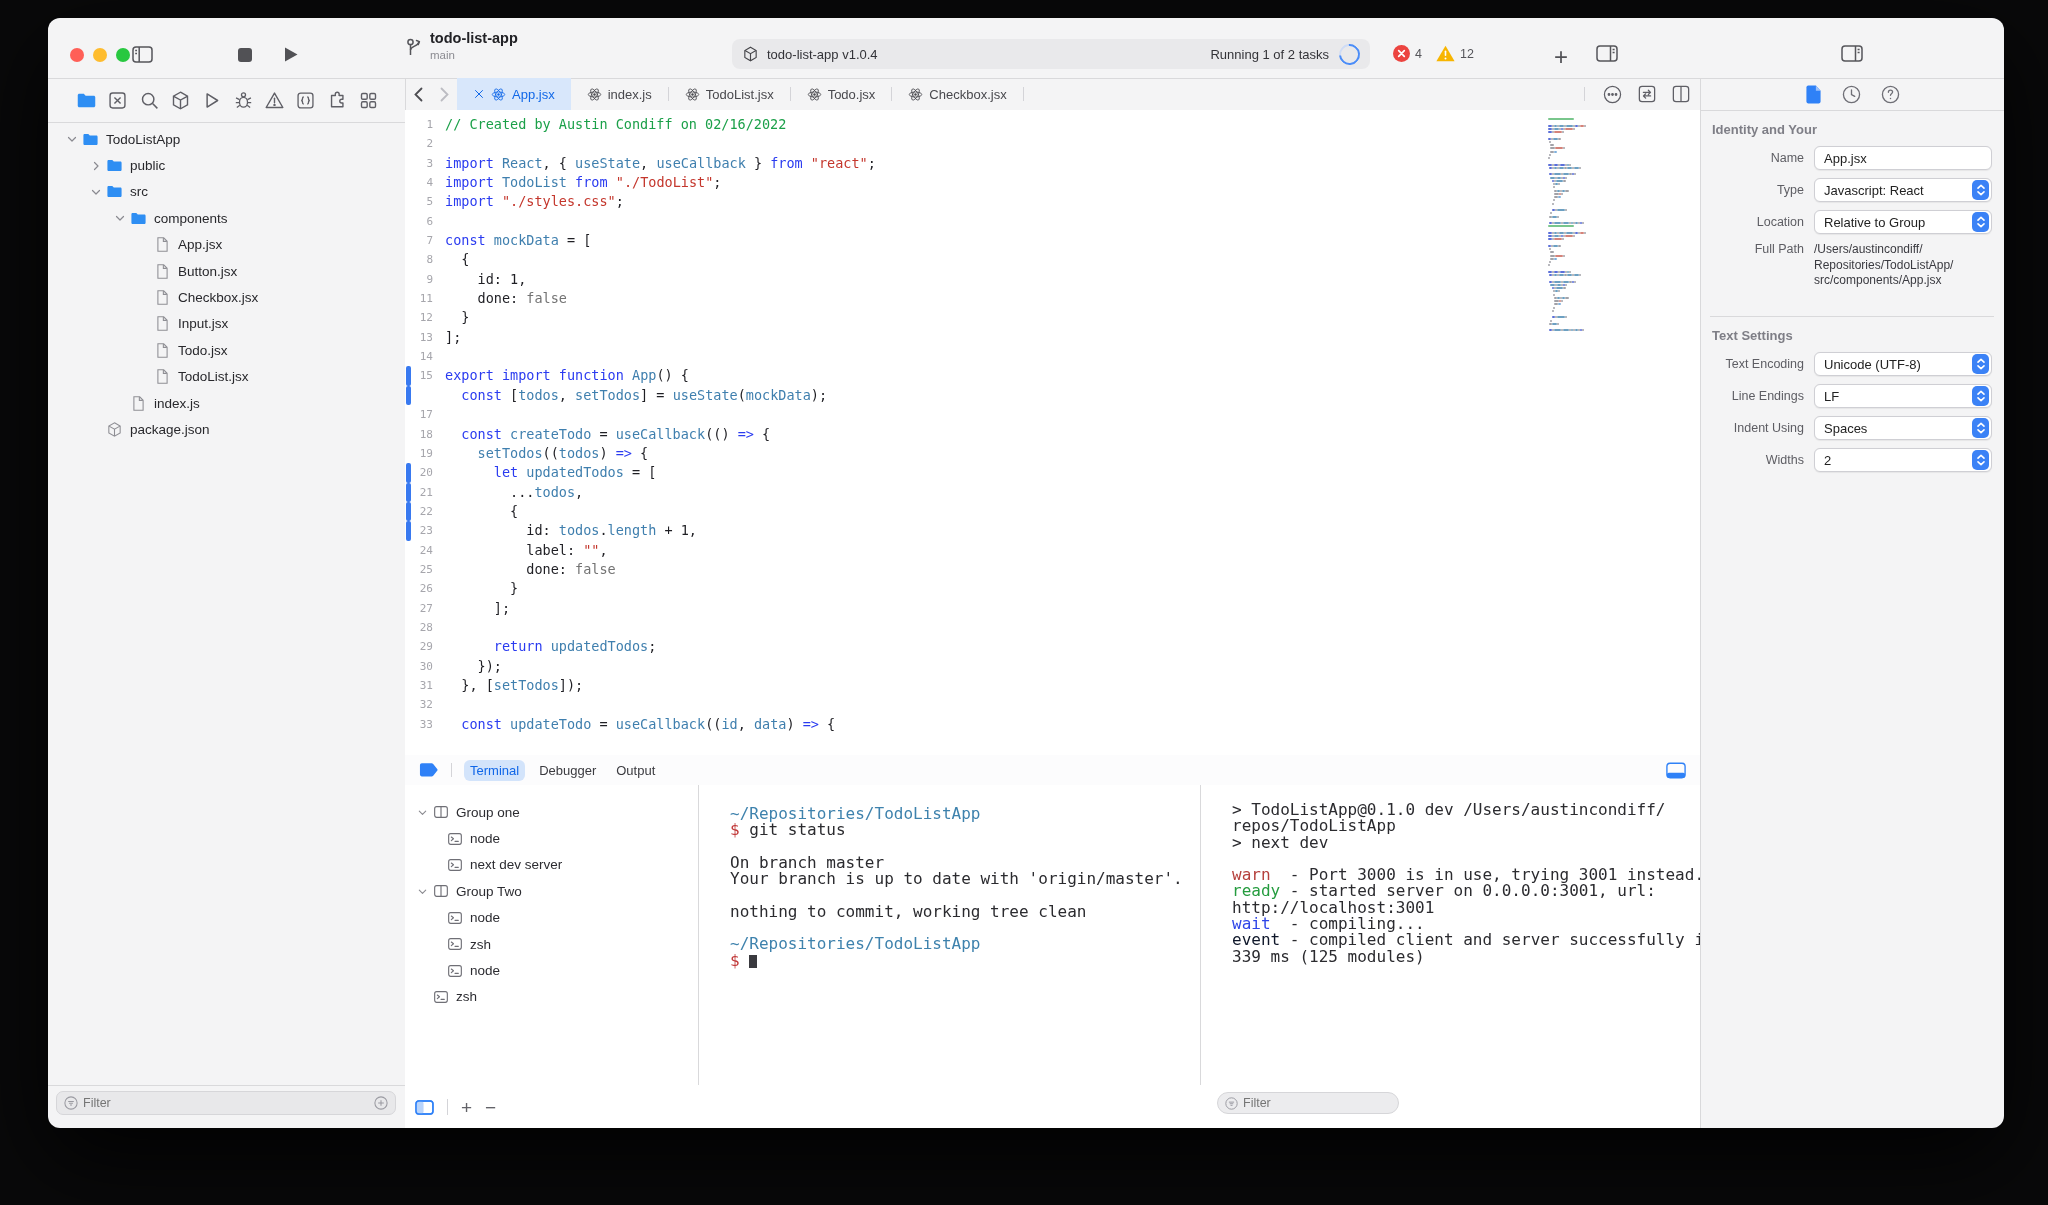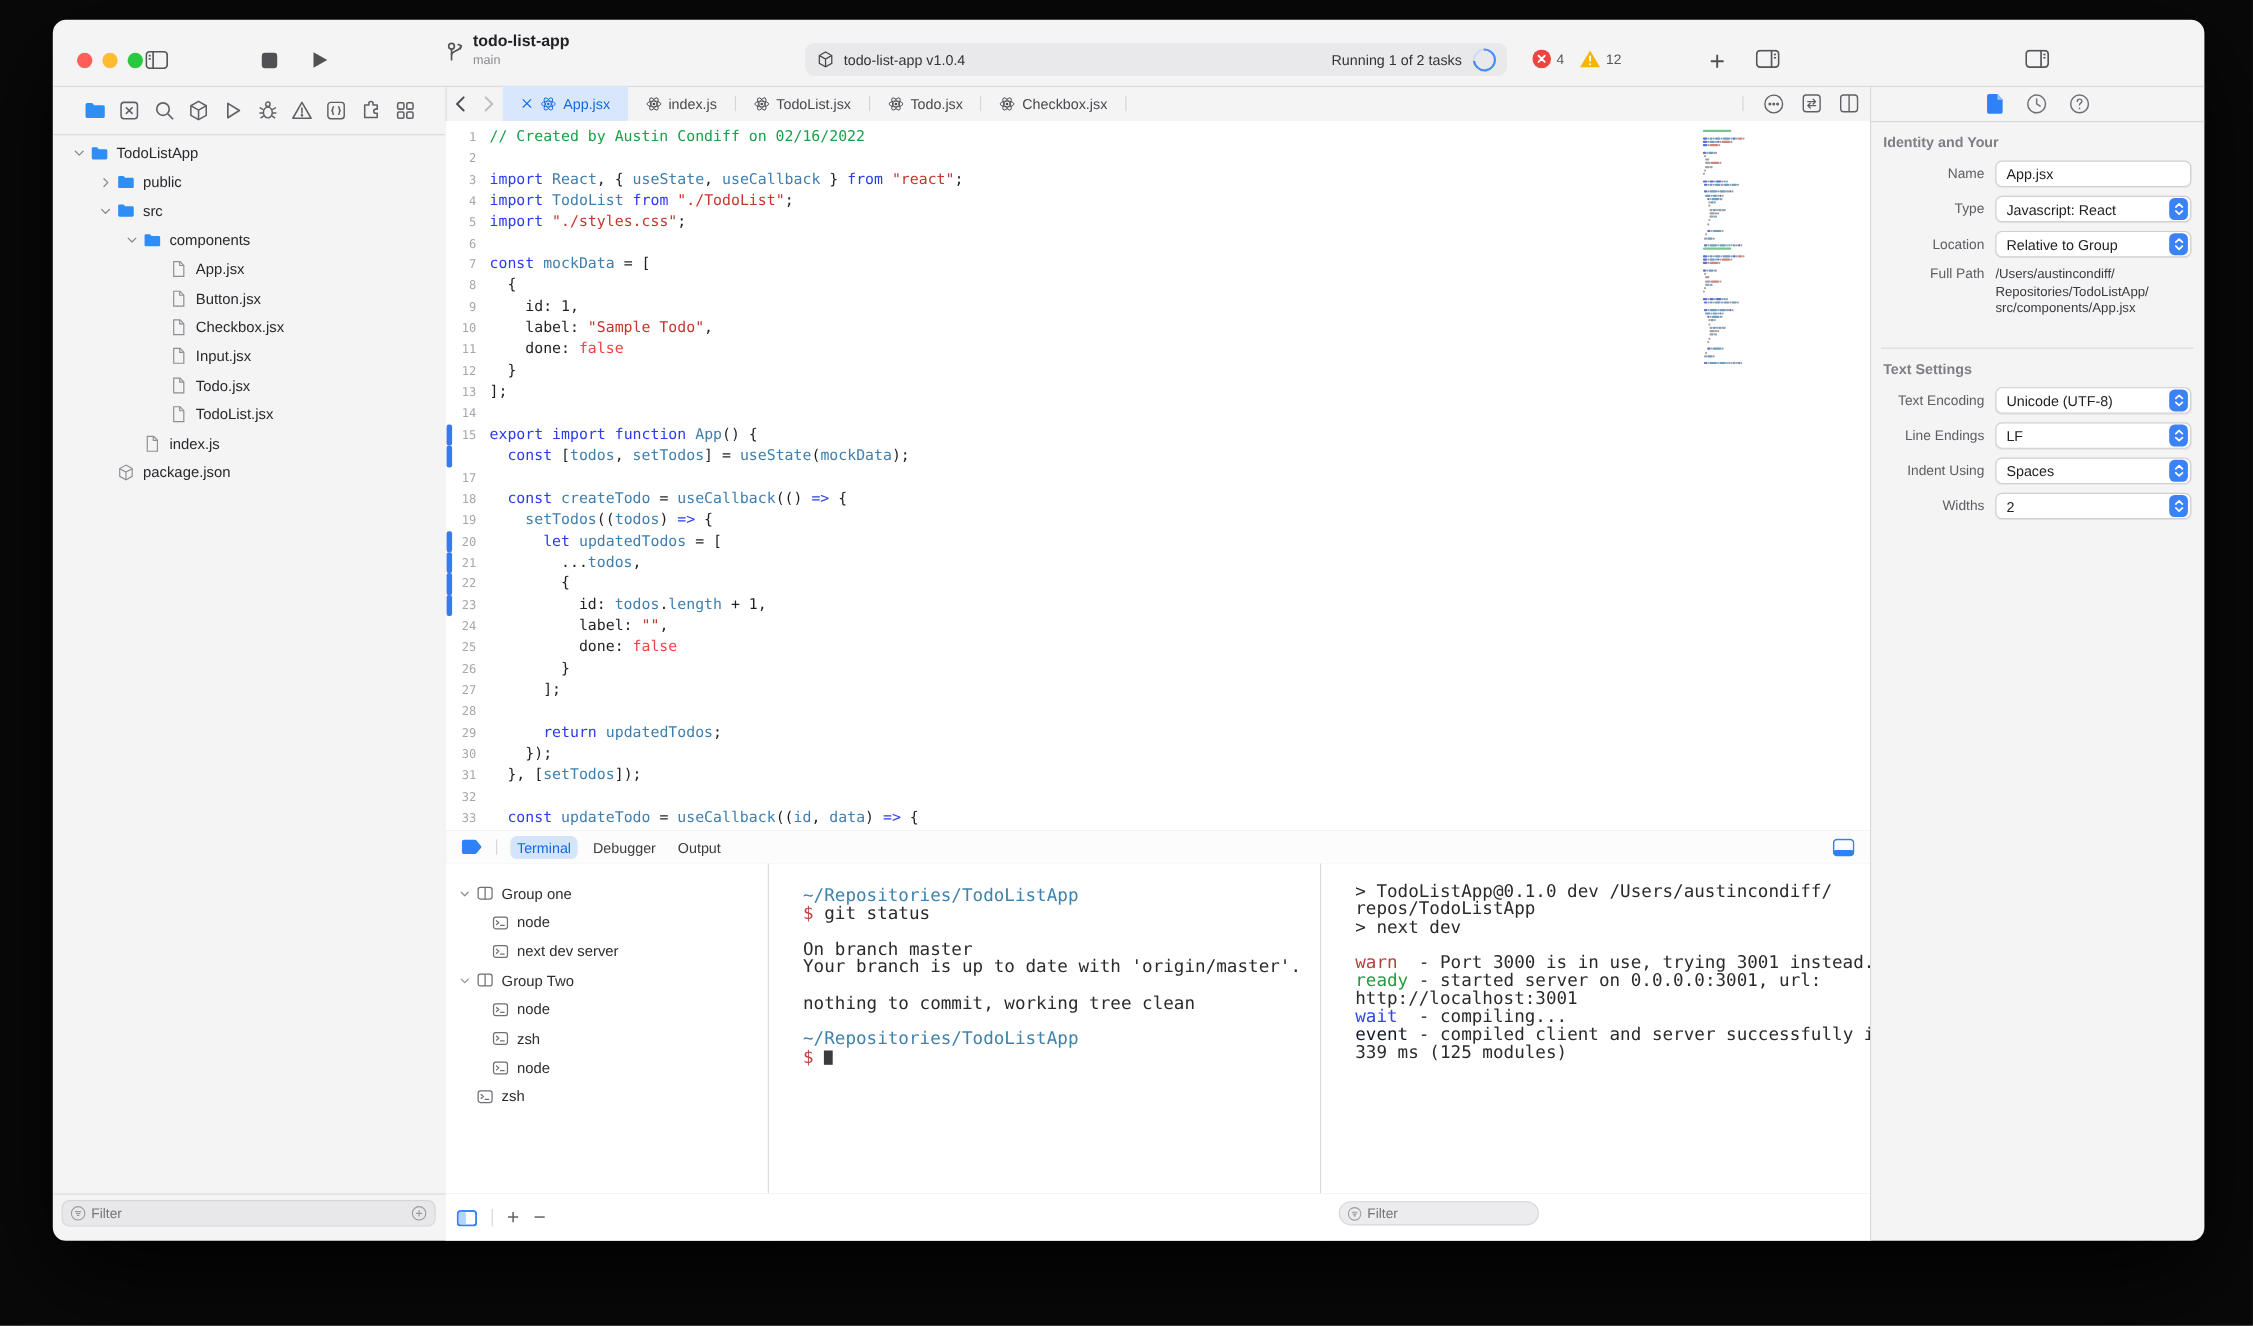--- a/index.html
+++ b/index.html
@@ -48,21 +48,21 @@
   .tabpipe{width:1px;height:14px;background:#d4d4d8;align-self:center;}
   .tab-right{position:absolute;right:10px;top:0;height:32px;display:flex;align-items:center;gap:16px;color:#5f5f66;}
   .editor{position:absolute;left:357px;top:92px;width:1295px;height:645px;background:#fff;overflow:hidden;}
   .code{position:absolute;left:0;top:5px;right:0;font-family:"DejaVu Sans Mono","Liberation Mono",monospace;
     font-size:13.5px;line-height:19.35px;}
   .cl{height:19.35px;display:flex;white-space:pre;position:relative;}
   .cl .num{width:40px;flex:none;text-align:right;padding-right:12px;box-sizing:border-box;
     font-size:11px;color:#a6a6ac;line-height:19.35px;}
   .cl .bar{position:absolute;left:1px;top:0;width:4.5px;height:100%;background:#3879f0;border-radius:2px;}
   .tk-pln{color:#1f1f24}.tk-kw{color:#2a3bf0}.tk-id{color:#3f7fae}.tk-str{color:#c4362c}
-  .tk-cmt{color:#1ba049}.tk-lit{color:#ef4444}
+  .tk-cmt{color:#1ba049}.tk-lit{color:#737373}
   .minimap{position:absolute;left:1143px;top:8px;width:58px;}
   .mm-row{display:flex;height:2px;margin-bottom:1.25px;}
   .mm-row span{height:2px;border-radius:1px;}
 
   
   .inspector{position:absolute;left:1652px;top:60px;width:304px;bottom:0;}
   .insp-head{position:absolute;left:0;top:0;width:100%;height:32px;display:flex;align-items:center;
     justify-content:center;gap:20px;color:#6f6f76;}
   .sec-title{font-size:13px;font-weight:700;color:#7e7e86;}
   .insp-row{display:flex;align-items:center;margin-bottom:8px;}
@@ -502,21 +502,20 @@
     <div class="code" id="code-host">
         <div class="cl"><span class="num">1</span><span style="white-space: pre;"><span class="tk-cmt">// Created by Austin Condiff on 02/16/2022</span></span></div>
         <div class="cl"><span class="num">2</span><span style="white-space: pre;"></span></div>
         <div class="cl"><span class="num">3</span><span style="white-space: pre;"><span class="tk-kw">import</span><span class="tk-pln"> </span><span class="tk-id">React</span><span class="tk-pln">, { </span><span class="tk-id">useState</span><span class="tk-pln">, </span><span class="tk-id">useCallback</span><span class="tk-pln"> } </span><span class="tk-kw">from</span><span class="tk-pln"> </span><span class="tk-str">"react"</span><span class="tk-pln">;</span></span></div>
         <div class="cl"><span class="num">4</span><span style="white-space: pre;"><span class="tk-kw">import</span><span class="tk-pln"> </span><span class="tk-id">TodoList</span><span class="tk-pln"> </span><span class="tk-kw">from</span><span class="tk-pln"> </span><span class="tk-str">"./TodoList"</span><span class="tk-pln">;</span></span></div>
         <div class="cl"><span class="num">5</span><span style="white-space: pre;"><span class="tk-kw">import</span><span class="tk-pln"> </span><span class="tk-str">"./styles.css"</span><span class="tk-pln">;</span></span></div>
         <div class="cl"><span class="num">6</span><span style="white-space: pre;"></span></div>
         <div class="cl"><span class="num">7</span><span style="white-space: pre;"><span class="tk-kw">const</span><span class="tk-pln"> </span><span class="tk-id">mockData</span><span class="tk-pln"> = [</span></span></div>
         <div class="cl"><span class="num">8</span><span style="white-space: pre;"><span class="tk-pln">  {</span></span></div>
         <div class="cl"><span class="num">9</span><span style="white-space: pre;"><span class="tk-pln">    id: 1,</span></span></div>
-        <div class="cl"><span class="num">10</span><span style="white-space: pre;"><span class="tk-pln">    label: </span><span class="tk-str">"Sample Todo"</span><span class="tk-pln">,</span></span></div>
         <div class="cl"><span class="num">11</span><span style="white-space: pre;"><span class="tk-pln">    done: </span><span class="tk-lit">false</span></span></div>
         <div class="cl"><span class="num">12</span><span style="white-space: pre;"><span class="tk-pln">  }</span></span></div>
         <div class="cl"><span class="num">13</span><span style="white-space: pre;"><span class="tk-pln">];</span></span></div>
         <div class="cl"><span class="num">14</span><span style="white-space: pre;"></span></div>
         <div class="cl"><div class="bar"></div><span class="num">15</span><span style="white-space: pre;"><span class="tk-kw">export</span><span class="tk-pln"> </span><span class="tk-kw">import</span><span class="tk-pln"> </span><span class="tk-kw">function</span><span class="tk-pln"> </span><span class="tk-id">App</span><span class="tk-pln">() {</span></span></div>
         <div class="cl"><div class="bar"></div><span class="num"></span><span style="white-space: pre;"><span class="tk-pln">  </span><span class="tk-kw">const</span><span class="tk-pln"> [</span><span class="tk-id">todos</span><span class="tk-pln">, </span><span class="tk-id">setTodos</span><span class="tk-pln">] = </span><span class="tk-id">useState</span><span class="tk-pln">(</span><span class="tk-id">mockData</span><span class="tk-pln">);</span></span></div>
         <div class="cl"><span class="num">17</span><span style="white-space: pre;"></span></div>
         <div class="cl"><span class="num">18</span><span style="white-space: pre;"><span class="tk-pln">  </span><span class="tk-kw">const</span><span class="tk-pln"> </span><span class="tk-id">createTodo</span><span class="tk-pln"> = </span><span class="tk-id">useCallback</span><span class="tk-pln">(() </span><span class="tk-kw">=&gt;</span><span class="tk-pln"> {</span></span></div>
         <div class="cl"><span class="num">19</span><span style="white-space: pre;"><span class="tk-pln">    </span><span class="tk-id">setTodos</span><span class="tk-pln">((</span><span class="tk-id">todos</span><span class="tk-pln">) </span><span class="tk-kw">=&gt;</span><span class="tk-pln"> {</span></span></div>
         <div class="cl"><div class="bar"></div><span class="num">20</span><span style="white-space: pre;"><span class="tk-pln">      </span><span class="tk-kw">let</span><span class="tk-pln"> </span><span class="tk-id">updatedTodos</span><span class="tk-pln"> = [</span></span></div>

